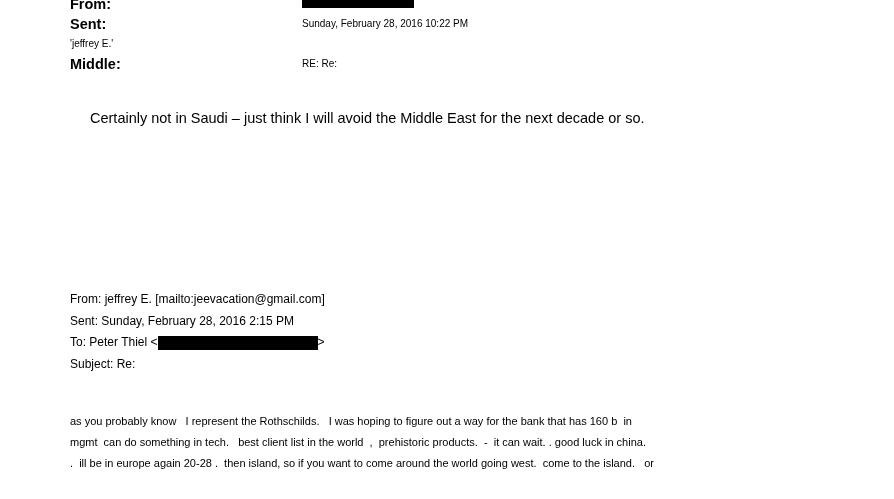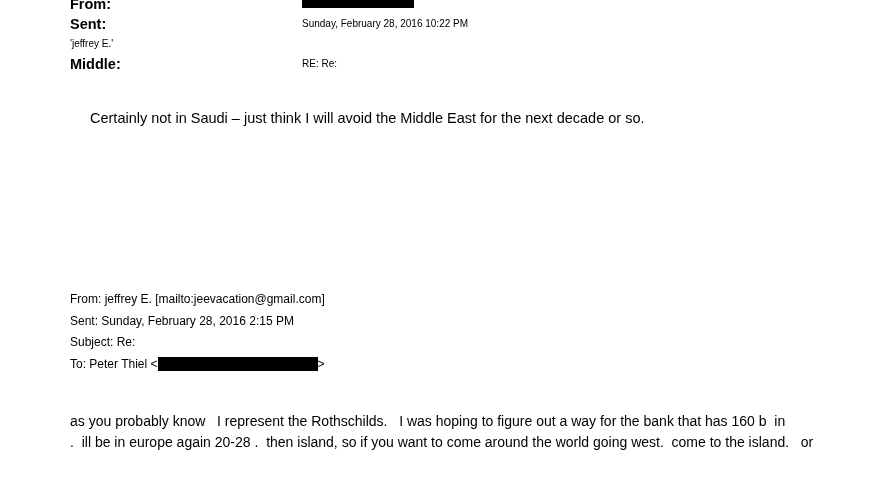--- a/index.html
+++ b/index.html
@@ -87,21 +87,21 @@
     position: relative;
     top: 0px;
   }
 
   
   .quoted-body {
     position: absolute;
     left: 70px;
     top: 411px;
     width: 812px;
-    font-size: 14px;
+    font-size: 11px;
     line-height: 21px;
   }
   .quoted-body .line {
     white-space: pre;
   }
 </style>
 </head>
 <body>
 
 <div class="page">
@@ -129,26 +129,27 @@
       <div class="hdr-value">RE: Re:</div>
     </div>
 
   </div>
 
   <div class="para p1">Certainly not in Saudi – just think I will avoid the Middle East for the next decade or so.</div>
 
   <div class="quoted-hdr">
     <div>From: jeffrey E. [mailto:jeevacation@gmail.com]</div>
     <div>Sent: Sunday, February 28, 2016 2:15 PM</div>
-    <div>Subject: Re:</div>
     <div>
       <span>To: Peter Thiel &lt;</span>
       <span class="redaction r-to"></span>
       <span>&gt;</span>
     </div>
+    <div>Subject: Re:</div>
   </div>
 
   <div class="quoted-body">
     <div class="line">as you probably know   I represent the Rothschilds.   I was hoping to figure out a way for the bank that has 160 b  in</div>
+    <div class="line">mgmt  can do something in tech.   best client list in the world  ,  prehistoric products.  -  it can wait. . good luck in china.</div>
     <div class="line">.  ill be in europe again 20-28 .  then island, so if you want to come around the world going west.  come to the island.   or</div>
   </div>
 
 </div>
 
 </body></html>

